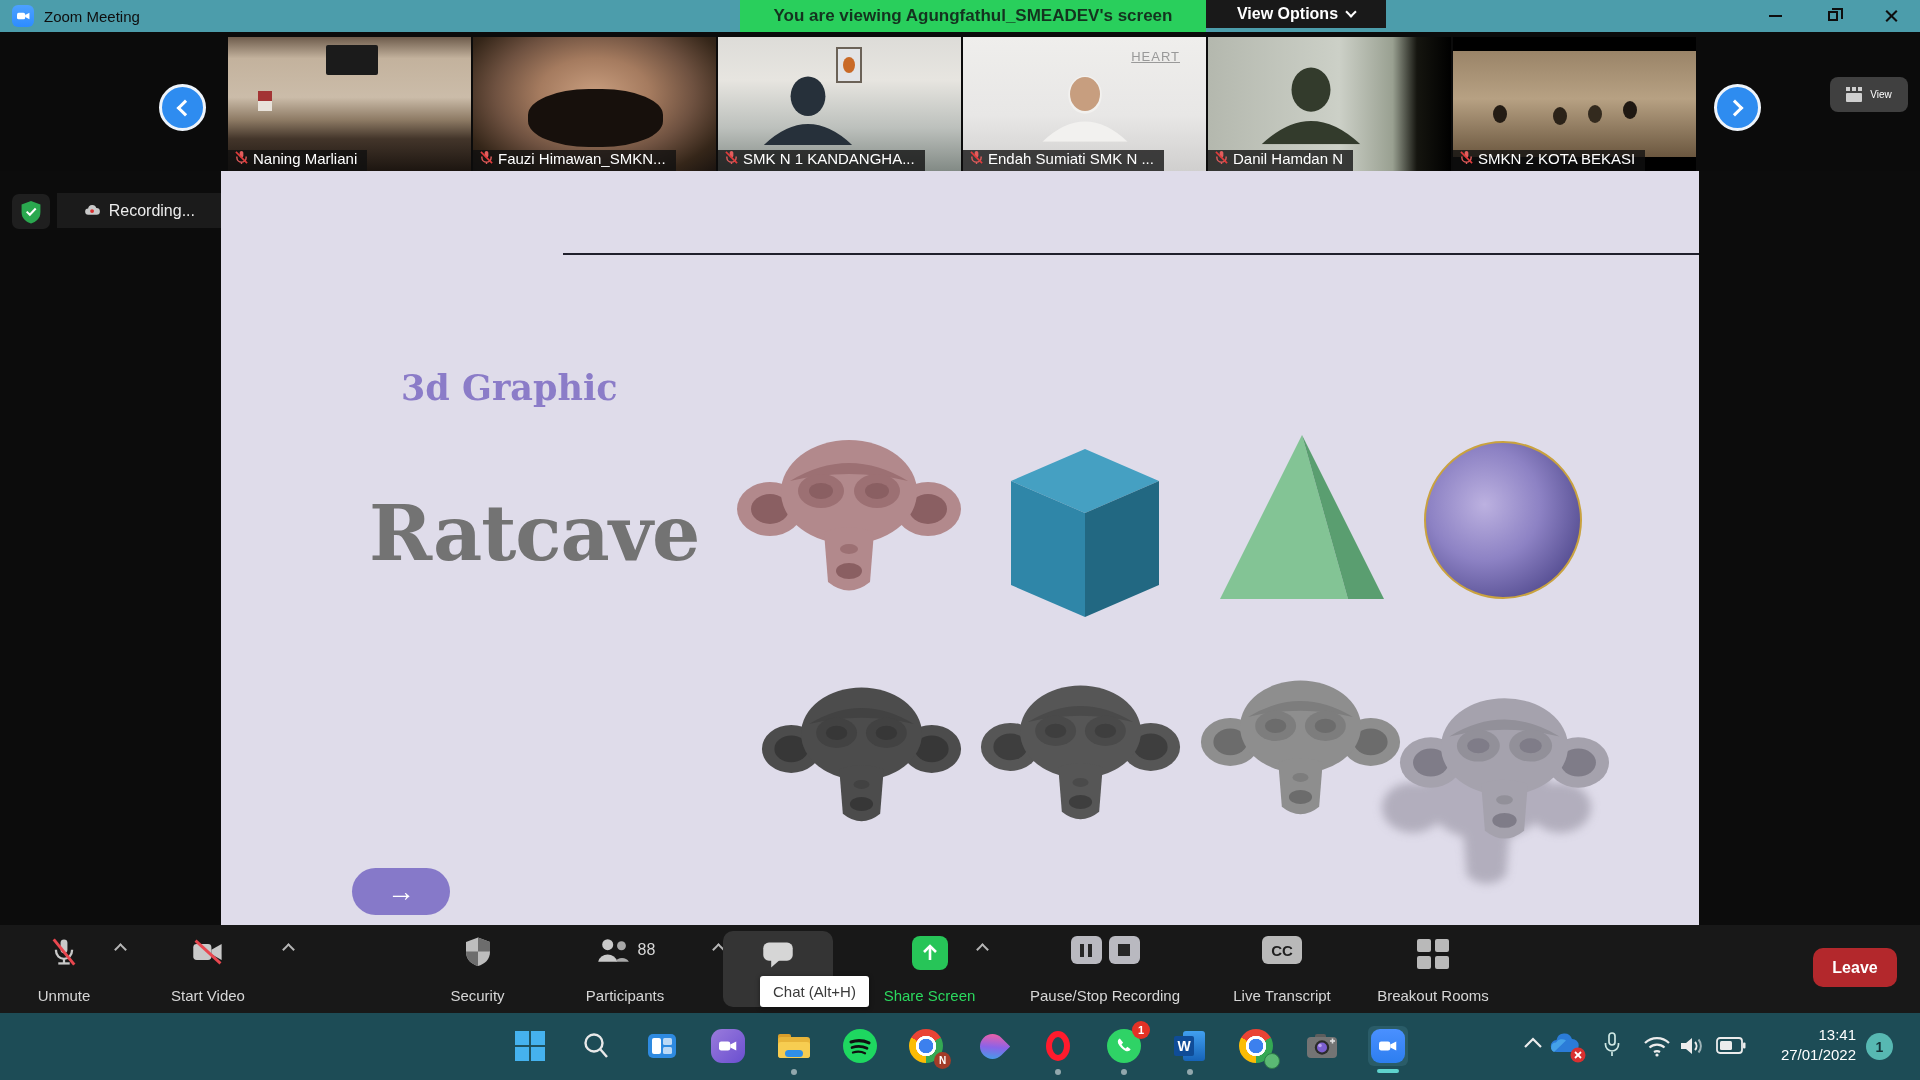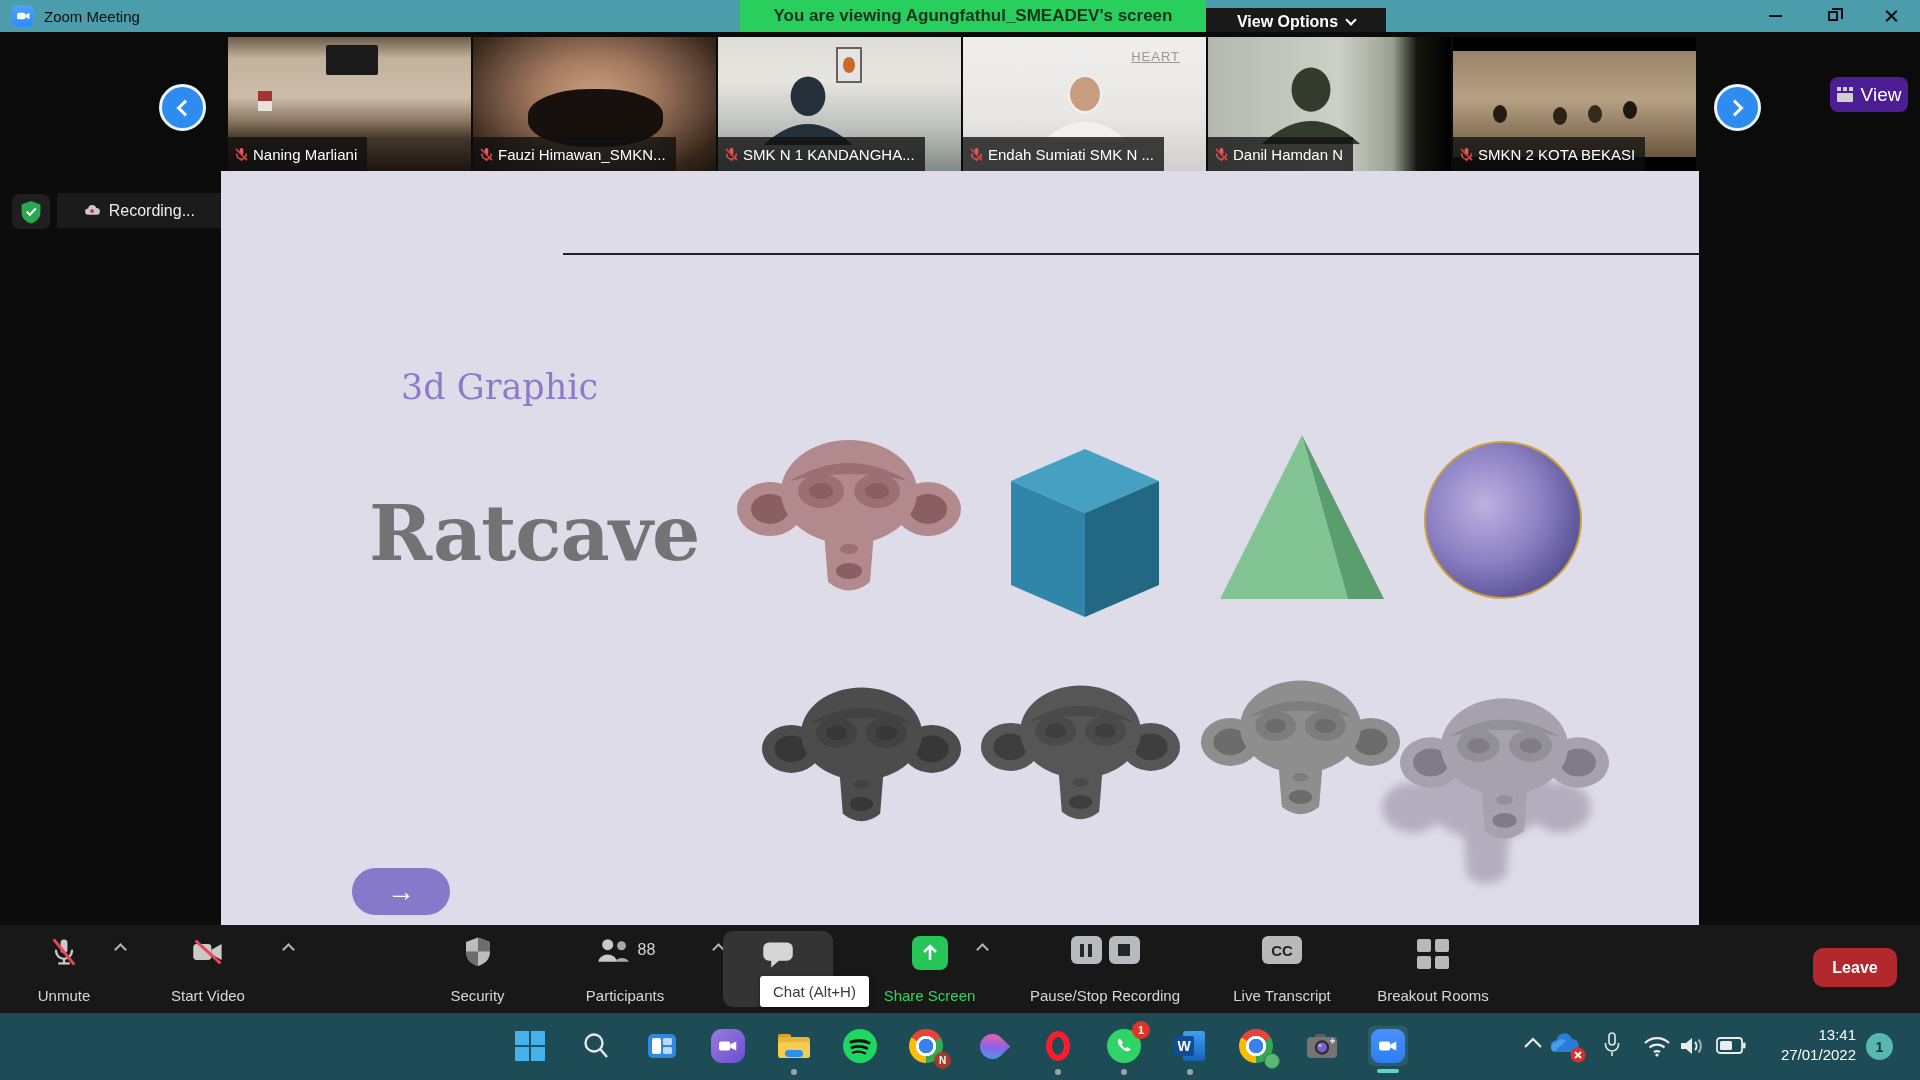--- a/index.html
+++ b/index.html
@@ -4,70 +4,70 @@
 <style>
   *{margin:0;padding:0;box-sizing:border-box}
   html,body{width:1920px;height:1080px;overflow:hidden}
   body{position:relative;background:#0c0c0c;font-family:"Liberation Sans",sans-serif;-webkit-font-smoothing:antialiased}
 
   
   .titlebar{position:absolute;left:0;top:0;width:1920px;height:32px;background:#4c9dab;display:flex;align-items:center}
   .tb-appicon{width:22px;height:22px;border-radius:6px;background:linear-gradient(180deg,#4da1ff,#2d8cff);margin:0 10px 0 12px;display:flex;align-items:center;justify-content:center}
   .tb-title{font-size:15px;color:#0e0e0e}
   .banner{position:absolute;left:740px;top:0;width:466px;height:32px;background:#29cf5c;display:flex;align-items:center;justify-content:center;color:#14331f;font-weight:bold;font-size:17px}
-  .viewopts{position:absolute;left:1206px;top:8px;width:180px;height:28px;background:#191919;color:#fff;font-weight:bold;font-size:16px;display:flex;align-items:center;justify-content:center;gap:9px;cursor:default}
+  .viewopts{position:absolute;left:1206px;top:0;width:180px;height:28px;background:#191919;color:#fff;font-weight:bold;font-size:16px;display:flex;align-items:center;justify-content:center;gap:9px;cursor:default}
   .chev-down{width:8px;height:8px;border-style:solid;border-color:#fff;border-width:0 2px 2px 0;transform:rotate(45deg);margin-top:-4px}
   .wincontrols{position:absolute;right:0;top:0;height:32px;display:flex}
   .wc{width:58px;height:32px;display:flex;align-items:center;justify-content:center;position:relative}
   .wc-min span{width:13px;height:2px;background:#0e0e0e;display:block}
   .wc-max span{width:10px;height:10px;border:2px solid #0e0e0e;display:block;position:relative;background:transparent}
   .wc-max span:before{content:"";position:absolute;left:2px;top:-5px;width:9px;height:9px;border:2px solid #0e0e0e;border-bottom:none;border-left:none}
   .wc-x{position:relative;width:14px;height:14px}
   .wc-x i{position:absolute;left:0;top:6px;width:15px;height:2px;background:#0e0e0e;display:block}
   .wc-x i:first-child{transform:rotate(45deg)}.wc-x i:last-child{transform:rotate(-45deg)}
 
   
   .strip{position:absolute;left:0;top:32px;width:1920px;height:139px;background:#0b0b0b}
   .tiles{position:absolute;left:228px;top:5px;display:flex;gap:2px}
   .tile{position:relative;width:243px;height:134px;overflow:hidden;background:#222}
-  .namepill{position:absolute;left:0;bottom:0;height:34px;display:flex;align-items:center;gap:5px;padding:0 10px 0 7px;background:rgba(16,16,16,.78);color:#fff;font-size:15px;white-space:nowrap;max-width:100%}
+  .namepill{position:absolute;left:0;bottom:0;height:21px;display:flex;gap:5px;padding:0 10px 0 7px;background:rgba(16,16,16,.78);color:#fff;font-size:15px;white-space:nowrap;max-width:100%}
   .t1{background:linear-gradient(180deg,#6e5c4c 0%,#c3b29d 16%,#cbbca9 45%,#8d7a64 62%,#43352a 76%,#1c1510 100%)}
   .t2{background:radial-gradient(ellipse at 50% 42%,#c89d7e 0%,#a57b5f 32%,#6e5140 58%,#352619 82%,#1b1410 100%)}
   .t3{background:linear-gradient(180deg,#dddcd8 0%,#e7e5e0 32%,#bcc0bc 68%,#828a85 100%)}
   .t4{background:linear-gradient(180deg,#efeeec 0%,#e8e7e6 58%,#d0cfce 100%)}
   .t5{background:linear-gradient(90deg,#b4b8ae 0%,#ccd0c7 54%,#99a091 76%,#15150f 86%,#000 100%)}
   .t6{background:#000}
   .t6 .scene{position:absolute;left:0;right:0;top:14px;bottom:14px;background:linear-gradient(180deg,#9a8468 0%,#b7a183 45%,#6b573f 100%)}
   .t6 .crowd{position:absolute;left:40px;bottom:34px;width:14px;height:18px;border-radius:50%;background:#241c14;box-shadow:60px 2px 0 #2b2218,130px -4px 0 #1f1812,95px 0 0 #332a1e}
   .tv{position:absolute;top:8px;left:98px;width:52px;height:30px;background:#1b1b1b;border-radius:2px}
   .flag{position:absolute;top:54px;left:30px;width:14px;height:10px;background:#a33434;box-shadow:0 10px 0 #e8e2da}
   .handmask{position:absolute;left:55px;bottom:24px;width:135px;height:58px;background:#17100c;border-radius:45%}
   .frame3{position:absolute;top:10px;left:118px;width:26px;height:36px;background:#e3e4e6;border:2px solid #6b6257;display:flex;align-items:center;justify-content:center}
   .frame3 i{width:12px;height:16px;background:#c96a28;border-radius:50%}
   .face4{position:absolute;left:50%;transform:translateX(-50%);bottom:60px;width:30px;height:34px;border-radius:50%;background:#c79e7f}
   .heart-txt{position:absolute;top:12px;right:26px;color:#999;font-size:13px;letter-spacing:1px;text-decoration:underline}
   .sil{position:absolute}
   .navbtn{position:absolute;width:47px;height:47px;border-radius:50%;background:#2e8cf0;border:3px solid #eef4fb;display:flex;align-items:center;justify-content:center;cursor:pointer}
   .navchev{width:12px;height:12px;border-style:solid;border-color:#fff;border-width:3px 0 0 3px}
   .navchev.left{transform:rotate(-45deg);margin-left:5px}
   .navchev.right{transform:rotate(135deg);margin-right:5px}
-  .viewbtn{position:absolute;left:1830px;top:45px;width:78px;height:35px;background:#4c1d95;border-radius:8px;color:#fff;font-size:19px;display:flex;align-items:center;justify-content:center;gap:7px;cursor:pointer}
+  .viewbtn{position:absolute;left:1830px;top:45px;width:78px;height:35px;background:#404040;border-radius:8px;color:#fff;font-size:10px;display:flex;align-items:center;justify-content:center;gap:7px;cursor:pointer}
 
   
   .shieldbox{position:absolute;left:12px;top:194px;width:38px;height:35px;background:#1f1f1f;border-radius:7px;display:flex;align-items:center;justify-content:center}
   .recpill{position:absolute;left:57px;top:193px;width:166px;height:35px;background:#1b1b1b;display:flex;align-items:center;gap:9px;padding:0 28px;color:#ececec;font-size:16px}
   .reccontrols{position:absolute;left:223px;top:194px;width:104px;height:33px;background:#8e8d97;display:flex;align-items:center;justify-content:center;gap:8px}
   .recbtn{width:31px;height:27px;background:#7f7e8a;border-radius:4px;display:flex;align-items:center;justify-content:center;gap:4px;cursor:pointer}
   .recbtn .bar{width:4px;height:13px;background:#fff}
   .recbtn .sq{width:12px;height:12px;background:#fff}
 
   
   .slide{position:absolute;left:221px;top:171px;width:1478px;height:754px;background:#dfdcea;overflow:hidden}
   .slide-line{position:absolute;left:342px;top:82px;width:1136px;height:2px;background:#20202c}
-  .slide-sub{position:absolute;left:180px;top:196px;font-family:"DejaVu Serif",serif;font-weight:normal;font-size:35px;color:#8b7cc8}
+  .slide-sub{position:absolute;left:180px;top:196px;font-family:"DejaVu Serif",serif;font-weight:bold;font-size:35px;color:#8b7cc8}
   .slide-title{position:absolute;left:148px;top:318px;font-family:"DejaVu Serif",serif;font-weight:bold;font-size:76px;color:#737373;letter-spacing:-1px}
   .nextbtn{position:absolute;left:131px;top:697px;width:98px;height:47px;border-radius:24px;background:#8679c9;color:#fff;display:flex;align-items:center;justify-content:center;font-size:28px}
   .sphere{position:absolute;left:1203px;top:270px;width:158px;height:158px;border-radius:50%;border:2px solid #c9a23f;background:radial-gradient(circle at 38% 40%,#bcb1e0 0%,#8d82c4 42%,#5a5296 76%,#443e78 100%)}
   .monkey{position:absolute}
   .mk-pink{--m1:#b2898c;--m2:#8a5f62;--m3:#9c7073}
   .mk-dark1{--m1:#4c4c4c;--m2:#373737;--m3:#424242}
   .mk-dark2{--m1:#565656;--m2:#3e3e3e;--m3:#4a4a4a}
   .mk-gray{--m1:#8e8e8e;--m2:#6c6c6c;--m3:#7d7d7d}
   .mk-light{--m1:#a5a2ad;--m2:#7f7c88;--m3:#929099}
   .mk-shadow{--m1:#a39fae;--m2:#a39fae;--m3:#a39fae;filter:blur(5px);opacity:.75}

